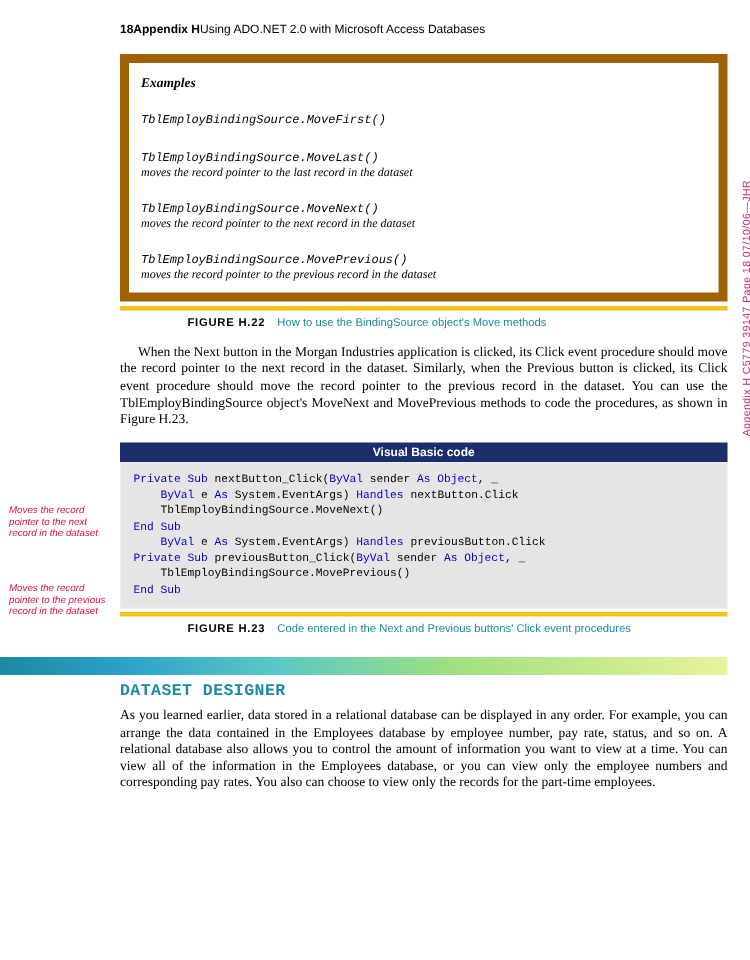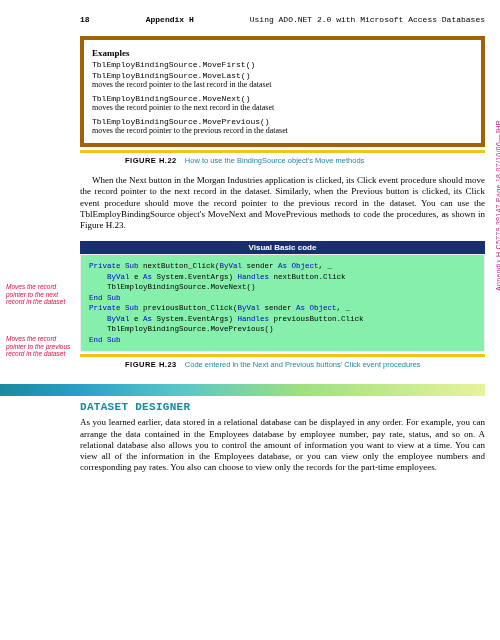--- a/index.html
+++ b/index.html
@@ -9,44 +9,45 @@
     font-size: 9px;
     width: 500px;
     background: #fff;
   }
   .page {
     padding: 15px 15px 15px 80px;
     position: relative;
   }
   .header {
     display: flex;
-    justify-content: space-between;
+    justify-content: flex-start;
     font-size: 8px;
-    font-family: Liberation Mono, monospace;
+    font-family: Liberation Sans, sans-serif;
     margin-bottom: 12px;
   }
   .header .left { font-weight: bold; }
   .header .mid { font-weight: bold; }
   .box {
-    border: 4px solid #a16207;
+    border: 6px solid #a16207;
     padding: 8px;
     margin-bottom: 3px;
     font-size: 8px;
+    font-style: italic;
   }
   .box .title { font-weight: bold; font-family: Georgia, serif; font-size: 9px;}
-  .box .code { font-family: "Courier New", monospace; margin-top:2px; }
+  .box .code { font-family: "Courier New", monospace; margin-top:16px; }
   .box .desc { margin-bottom: 5px; }
   .ybar { height:3px; background:#f2c318; margin-top:2px; }
   .figcap { font-size: 7.5px; font-family: Arial, sans-serif; margin-top:3px; margin-bottom:10px;margin-left:40px; }
   .figcap .b { font-weight:bold; letter-spacing:0.5px; color:#000; margin-left:5px;}
   .figcap .t { color:#1b8aa0; margin-left:6px;}
   .para { font-size: 9px; line-height:1.25; text-align: justify; }
   .para .indent { display:inline-block; width:12px; }
   .vb-head { background:#1a2e6b; color:#fff; font-family:Arial,sans-serif; font-size:8px; font-weight:bold; padding:2px 6px; margin-top:10px;text-align:center; }
-  .codebox { background:#86efac; padding:6px 8px; font-family:"Courier New",monospace; font-size:7.5px; line-height:1.4; border:1px solid #eee; position:relative; }
+  .codebox { background:#e5e5e5; padding:6px 8px; font-family:"Courier New",monospace; font-size:7.5px; line-height:1.4; border:1px solid #eee; position:relative; }
   .codebox .line { white-space: pre; }
   .kw-blue { color:#0000cc; }
   .annot { position:absolute; right:100%; width:70px; font-family:Arial,sans-serif; font-size:6.5px; font-style:italic; color:#d14; text-align:left; padding-right:5px; line-height:1.15;}
   .ds-bar { height:12px; background: linear-gradient(90deg,#2aa0c7 0%, #58c7c7 25%, #9fe080 55%, #e8f39b 100%); margin-top:15px; position:relative;}
   .ds-bar::before { content:""; position:absolute; left:-80px; top:0; bottom:0; width:80px; background:linear-gradient(90deg,#1b8aa0,#2aa0c7);}
   .ds-title { font-family: Liberation Mono, monospace; color:#1b8aa0; font-weight:bold; font-size:11px; margin:5px 0 4px 0; letter-spacing:0.3px;}
   .side-text { position:absolute; right:-2px; top:120px; font-size:7px; color:#c0267d; font-family:Arial,sans-serif; writing-mode: vertical-rl; transform: rotate(180deg); letter-spacing:0.3px; }
 </style>
 </head>
 <body>
@@ -81,22 +82,22 @@
   <div class="vb-head">Visual Basic code</div>
   <div class="codebox">
     <div class="annot" style="top:28px;">Moves the record pointer to the next record in the dataset</div>
     <div class="annot" style="top:80px;">Moves the record pointer to the previous record in the dataset</div>
 
     <div class="line"><span class="kw-blue">Private Sub</span><span> nextButton_Click(</span><span class="kw-blue">ByVal</span><span> sender </span><span class="kw-blue">As Object</span><span>, _</span></div>
     <div class="line"><span>    </span><span class="kw-blue">ByVal</span><span> e </span><span class="kw-blue">As</span><span> System.EventArgs) </span><span class="kw-blue">Handles</span><span> nextButton.Click</span></div>
     <div class="line">    TblEmployBindingSource.MoveNext()</div>
     <div class="line kw-blue">End Sub</div>
     <div class="line"></div>
+    <div class="line"><span>    </span><span class="kw-blue">ByVal</span><span> e </span><span class="kw-blue">As</span><span> System.EventArgs) </span><span class="kw-blue">Handles</span><span> previousButton.Click</span></div>
     <div class="line"><span class="kw-blue">Private Sub</span><span> previousButton_Click(</span><span class="kw-blue">ByVal</span><span> sender </span><span class="kw-blue">As Object</span><span>, _</span></div>
-    <div class="line"><span>    </span><span class="kw-blue">ByVal</span><span> e </span><span class="kw-blue">As</span><span> System.EventArgs) </span><span class="kw-blue">Handles</span><span> previousButton.Click</span></div>
     <div class="line">    TblEmployBindingSource.MovePrevious()</div>
     <div class="line kw-blue">End Sub</div>
   </div>
   <div class="ybar"></div>
   <div class="figcap">
     <span class="b">FIGURE H.23</span>
     <span class="t">Code entered in the Next and Previous buttons' Click event procedures</span>
   </div>
 
   <div class="ds-bar"></div>

